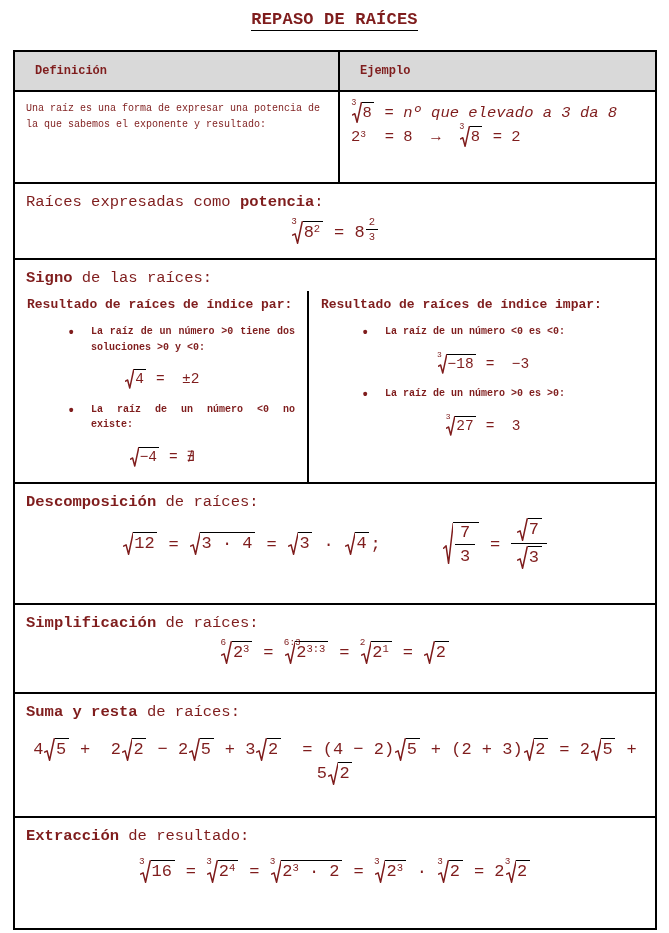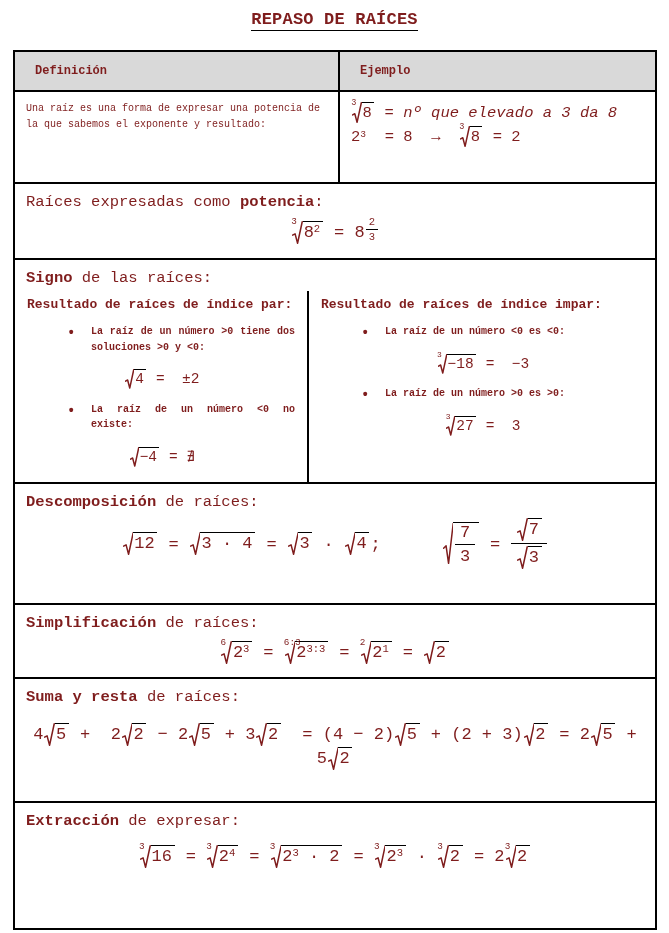--- a/index.html
+++ b/index.html
@@ -59,21 +59,21 @@
   .sub-list{margin:12px 0 0;padding:0 2px 0 38px;list-style:none;}
   .sub-list li{
     position:relative;padding-left:26px;
     font-size:10px;font-weight:600;line-height:1.55;
     text-align:justify;
   }
   .sub-list li::before{content:"•";position:absolute;left:2px;top:-1px;font-size:14px;}
   .sub-formula{text-align:center;font-size:14.5px;margin:14px 0 12px;}
   .row-desc{height:121px;}
   .row-desc .formula{margin-top:7px;}
-  .row-simp{height:74px;}
+  .row-simp{height:89px;}
   .row-simp .formula{margin-top:9px;}
   .row-suma{height:124px;}
   .row-suma .formula{margin-top:17px;}
   .row-ext{flex:1;}
   .row-ext .formula{margin-top:15px;}
   
   .m-i{font-style:italic;}
   sup.m-sup{font-size:0.62em;vertical-align:0.45em;line-height:0;}
   .m-rad{display:inline-block;position:relative;vertical-align:middle;padding-left:0.62em;margin:0 1px;}
   .m-rad .m-sign{position:absolute;left:0;top:0;height:100%;width:0.62em;display:block;}
@@ -222,21 +222,21 @@
               <path d="M0.8 16.5 L4.1 15 L7.4 26 L13.6 0.9" fill="none" stroke="currentColor" stroke-width="1.5" vector-effect="non-scaling-stroke" stroke-linejoin="round" stroke-linecap="round"></path>
             </svg><span class="m-cand">2</span></span> = 2<span class="m-rad"><svg class="m-sign" viewBox="0 0 14 28" preserveAspectRatio="none" aria-hidden="true">
               <path d="M0.8 16.5 L4.1 15 L7.4 26 L13.6 0.9" fill="none" stroke="currentColor" stroke-width="1.5" vector-effect="non-scaling-stroke" stroke-linejoin="round" stroke-linecap="round"></path>
             </svg><span class="m-cand">5</span></span> + 5<span class="m-rad"><svg class="m-sign" viewBox="0 0 14 28" preserveAspectRatio="none" aria-hidden="true">
               <path d="M0.8 16.5 L4.1 15 L7.4 26 L13.6 0.9" fill="none" stroke="currentColor" stroke-width="1.5" vector-effect="non-scaling-stroke" stroke-linejoin="round" stroke-linecap="round"></path>
             </svg><span class="m-cand">2</span></span></div>
     </div>
 
     <div class="row row-ext sec">
       <div class="sec-label">
-        <b>Extracción</b><span> de expresar:</span>
+        <b>Extracción</b><span> de resultado:</span>
       </div>
       <div class="formula"><span class="m-rad"><span class="m-idx">3</span><svg class="m-sign" viewBox="0 0 14 28" preserveAspectRatio="none" aria-hidden="true">
               <path d="M0.8 16.5 L4.1 15 L7.4 26 L13.6 0.9" fill="none" stroke="currentColor" stroke-width="1.5" vector-effect="non-scaling-stroke" stroke-linejoin="round" stroke-linecap="round"></path>
             </svg><span class="m-cand">16</span></span> = <span class="m-rad"><span class="m-idx">3</span><svg class="m-sign" viewBox="0 0 14 28" preserveAspectRatio="none" aria-hidden="true">
               <path d="M0.8 16.5 L4.1 15 L7.4 26 L13.6 0.9" fill="none" stroke="currentColor" stroke-width="1.5" vector-effect="non-scaling-stroke" stroke-linejoin="round" stroke-linecap="round"></path>
             </svg><span class="m-cand">2<sup class="m-sup">4</sup></span></span> = <span class="m-rad"><span class="m-idx">3</span><svg class="m-sign" viewBox="0 0 14 28" preserveAspectRatio="none" aria-hidden="true">
               <path d="M0.8 16.5 L4.1 15 L7.4 26 L13.6 0.9" fill="none" stroke="currentColor" stroke-width="1.5" vector-effect="non-scaling-stroke" stroke-linejoin="round" stroke-linecap="round"></path>
             </svg><span class="m-cand">2<sup class="m-sup">3</sup> · 2</span></span> = <span class="m-rad"><span class="m-idx">3</span><svg class="m-sign" viewBox="0 0 14 28" preserveAspectRatio="none" aria-hidden="true">
               <path d="M0.8 16.5 L4.1 15 L7.4 26 L13.6 0.9" fill="none" stroke="currentColor" stroke-width="1.5" vector-effect="non-scaling-stroke" stroke-linejoin="round" stroke-linecap="round"></path>
             </svg><span class="m-cand">2<sup class="m-sup">3</sup></span></span> · <span class="m-rad"><span class="m-idx">3</span><svg class="m-sign" viewBox="0 0 14 28" preserveAspectRatio="none" aria-hidden="true">

